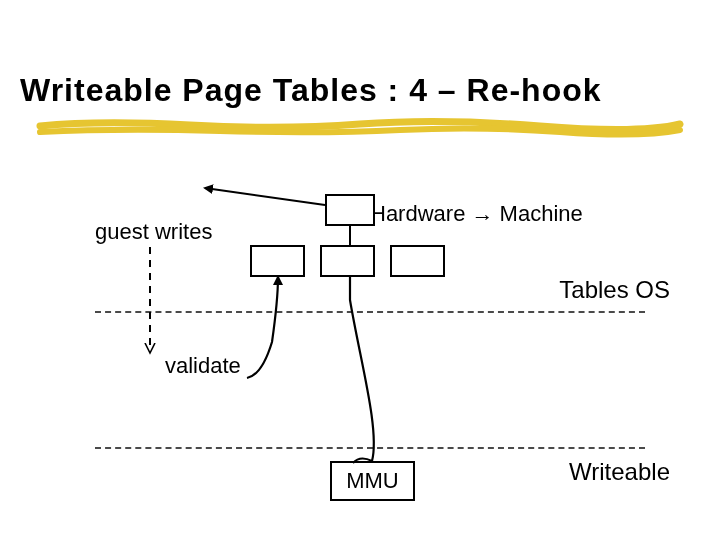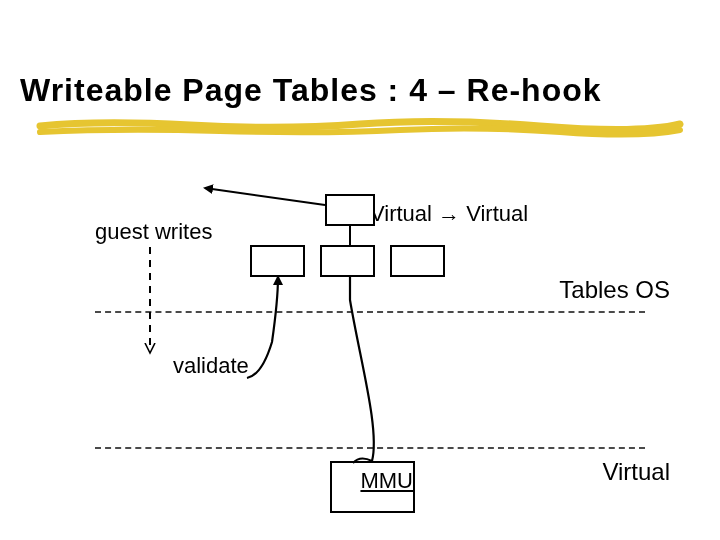--- a/index.html
+++ b/index.html
@@ -65,40 +65,40 @@
 <div class="stage">
 
   <div class="title">Writeable Page Tables : 4 – Re-hook</div>
 
   <svg class="underline" width="640" height="22">
     <path d="M0,8 Q60,2 150,7 T320,6 T500,8 T640,6" stroke="#e6c531" stroke-width="7" fill="none" stroke-linecap="round"></path>
     <path d="M0,14 Q80,10 180,13 T360,12 T520,14 T640,12" stroke="#e6c531" stroke-width="6" fill="none" stroke-linecap="round"></path>
   </svg>
 
   <div class="label" style="left:95px; top:219px;text-align:right;">guest writes</div>
-  <div class="label" style="left:370px; top:201px;">Virtual → Virtual</div>
+  <div class="label" style="left:370px; top:201px;">Hardware → Machine</div>
 
   <div class="box" style="left:325px; top:194px; width:50px; height:32px;"></div>
 
   <div class="box" style="left:250px; top:245px; width:55px; height:32px;"></div>
   <div class="box" style="left:320px; top:245px; width:55px; height:32px;"></div>
   <div class="box" style="left:390px; top:245px; width:55px; height:32px;"></div>
 
   <div class="layer-label" style="top:276px;">Tables OS</div>
 
   <div class="dashed-sep" style="top:311px;"></div>
 
-  <div class="label" style="left:165px; top:353px;margin-left:8px;">validate</div>
+  <div class="label" style="left:165px; top:353px;">validate</div>
 
 
   <div class="dashed-sep" style="top:447px;"></div>
 
-  <div class="layer-label" style="top:458px;">Virtual</div>
+  <div class="layer-label" style="top:458px;">Writeable</div>
 
-  <div class="box" style="left:330px; top:461px; width:85px; height:52px; text-align:right; line-height:36px; font-size:22px;text-decoration:underline;">MMU</div>
+  <div class="box" style="left:330px; top:461px; width:85px; height:40px; text-align:center; line-height:36px; font-size:22px;">MMU</div>
 
   <svg width="720" height="540" style="left:0; top:0;">
     <defs>
       <marker id="arrowhead" markerWidth="10" markerHeight="10" refX="8" refY="5" orient="auto" markerUnits="userSpaceOnUse">
         <path d="M0,0 L10,5 L0,10 Z" fill="#000"></path>
       </marker>
       <marker id="arrowhead-open" markerWidth="12" markerHeight="12" refX="9" refY="6" orient="auto" markerUnits="userSpaceOnUse">
         <path d="M0,1 L10,6 L0,11" fill="none" stroke="#000" stroke-width="1.6"></path>
       </marker>
     </defs>

